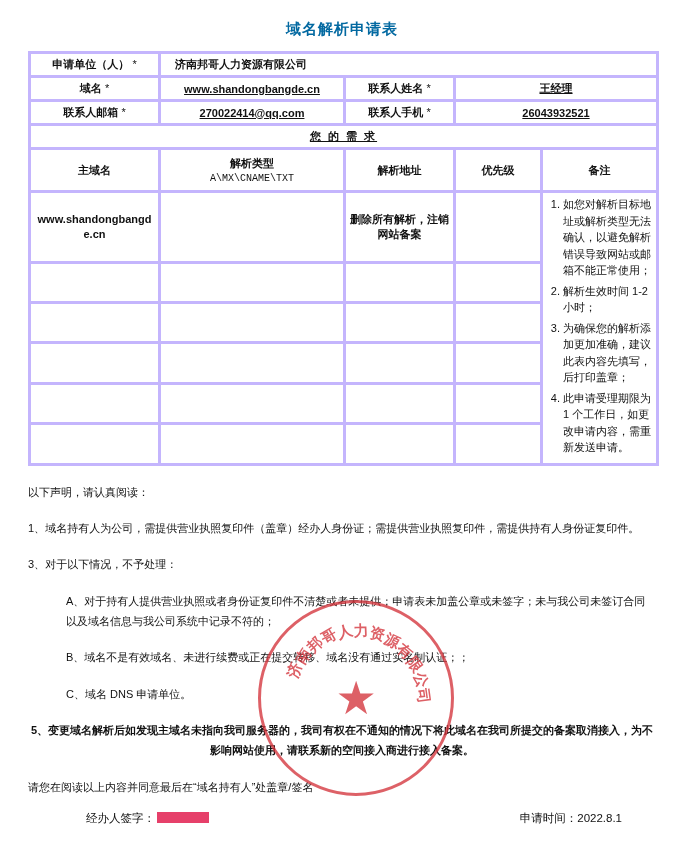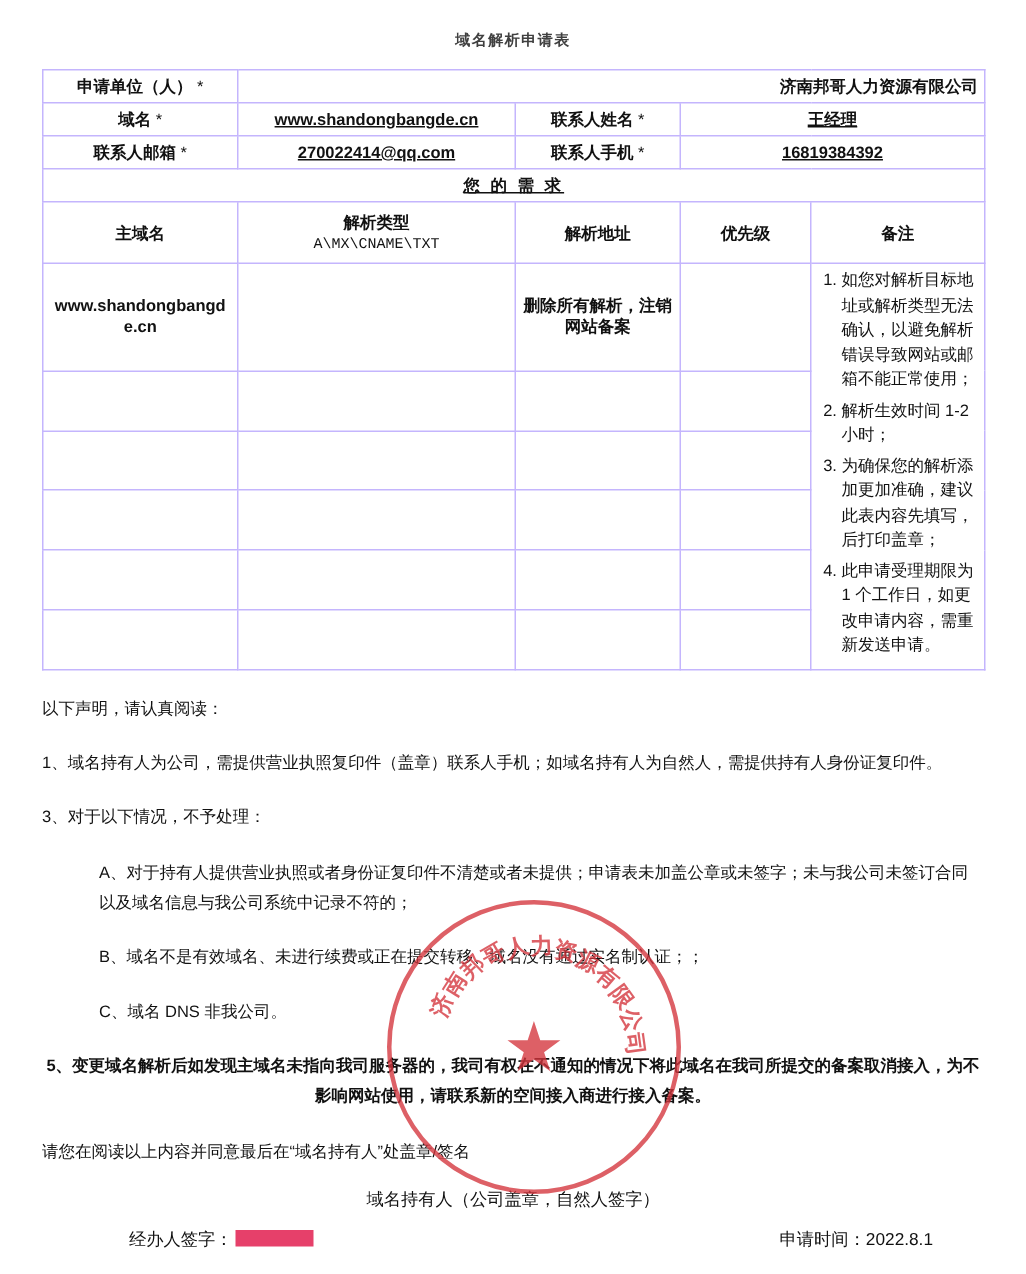--- a/index.html
+++ b/index.html
@@ -12,33 +12,33 @@
     overflow:hidden;
   }
   .page{
     position:relative;
     width:684px;height:849px;
     box-sizing:border-box;
     padding:14px 28px 0 28px;
   }
   .doc-title{
     text-align:center;
-    font-size:10px;
+    font-size:15px;
     font-weight:bold;
     letter-spacing:1px;
     margin:6px 0 12px 0;
-    color:#404040;
+    color:#0369a1;
   }
   table.form{
     width:100%;
     border-collapse:collapse;
     table-layout:fixed;
   }
   table.form td{
-    border:1px solid #c4b5fd;
+    border:3px solid #c4b5fd;
     font-size:11px;
     padding:3px 4px;
     vertical-align:middle;
     color:#111;
   }
   .lbl{
     text-align:center;
     font-weight:bold;
     white-space:nowrap;
   }
@@ -183,21 +183,21 @@
       <col style="width:110px">
       <col style="width:87px">
       <col style="width:116px">
     </colgroup>
     <tbody>
       <tr>
         <td class="lbl">
           <span>申请单位（人）</span>
           <span class="req">*</span>
         </td>
-        <td colspan="4" class="val plain" style="text-align:right;padding-left:14px">济南邦哥人力资源有限公司</td>
+        <td colspan="4" class="val plain" style="text-align:left;padding-left:14px">济南邦哥人力资源有限公司</td>
       </tr>
       <tr>
         <td class="lbl">
           <span>域名</span>
           <span class="req">*</span>
         </td>
         <td class="val">www.shandongbangde.cn</td>
         <td class="lbl">
           <span>联系人姓名</span>
           <span class="req">*</span>
@@ -207,21 +207,21 @@
       <tr>
         <td class="lbl">
           <span>联系人邮箱</span>
           <span class="req">*</span>
         </td>
         <td class="val">270022414@qq.com</td>
         <td class="lbl">
           <span>联系人手机</span>
           <span class="req">*</span>
         </td>
-        <td colspan="2" class="val">16819384392</td>
+        <td colspan="2" class="val">26043932521</td>
       </tr>
       <tr>
         <td colspan="5" class="section-head">您 的 需 求</td>
       </tr>
       <tr>
         <td class="col-head">
           <span>主域名</span>
         </td>
         <td class="col-head">
           <span>解析类型</span>
@@ -281,42 +281,41 @@
           <td></td>
           <td></td>
         </tr>
     </tbody>
   </table>
 
   <div class="terms">
     <p class="lead">以下声明，请认真阅读：</p>
 
     <p>
-      <span>1、</span><span>域名持有人为公司，需提供营业执照复印件（盖章）联系人手机；如域名持有人为自然人，需提供持有人身份证复印件。</span>
+      <span>1、</span><span>域名持有人为公司，需提供营业执照复印件（盖章）经办人身份证；需提供营业执照复印件，需提供持有人身份证复印件。</span>
     </p>
     <p>
       <span>3、</span><span>对于以下情况，不予处理：</span>
     </p>
     <p class="indent2">
       <span>A、</span><span>对于持有人提供营业执照或者身份证复印件不清楚或者未提供；申请表未加盖公章或未签字；未与我公司未签订合同以及域名信息与我公司系统中记录不符的；</span>
     </p>
     <p class="indent2">
       <span>B、</span><span>域名不是有效域名、未进行续费或正在提交转移、域名没有通过实名制认证；；</span>
     </p>
     <p class="indent2">
-      <span>C、</span><span>域名 DNS 非我公司。</span>
+      <span>C、</span><span>域名 DNS 申请单位。</span>
     </p>
     <p class="bold">
       <span>5、</span><span>变更域名解析后如发现主域名未指向我司服务器的，我司有权在不通知的情况下将此域名在我司所提交的备案取消接入，为不影响网站使用，请联系新的空间接入商进行接入备案。</span>
     </p>
     <p>请您在阅读以上内容并同意最后在“域名持有人”处盖章/签名</p>
   </div>
 
   <div class="sign-area">
-    <div class="holder-line">域名持有人（公司盖章，自然人签字）</div>
     <div class="bottom-row">
       <div>
         <span>经办人签字：</span><span class="redact"></span>
       </div>
       <div>
         <span>申请时间：</span><span>2022.8.1</span>
       </div>
     </div>
   </div>
 

